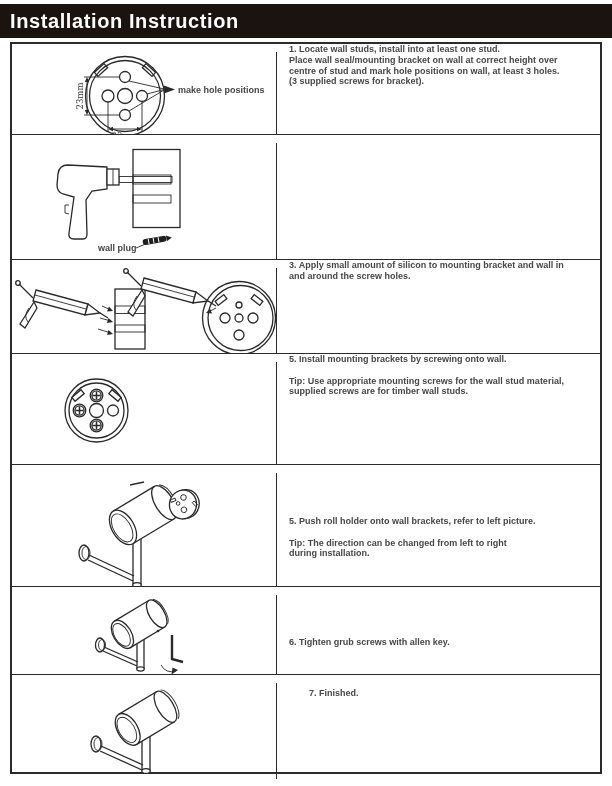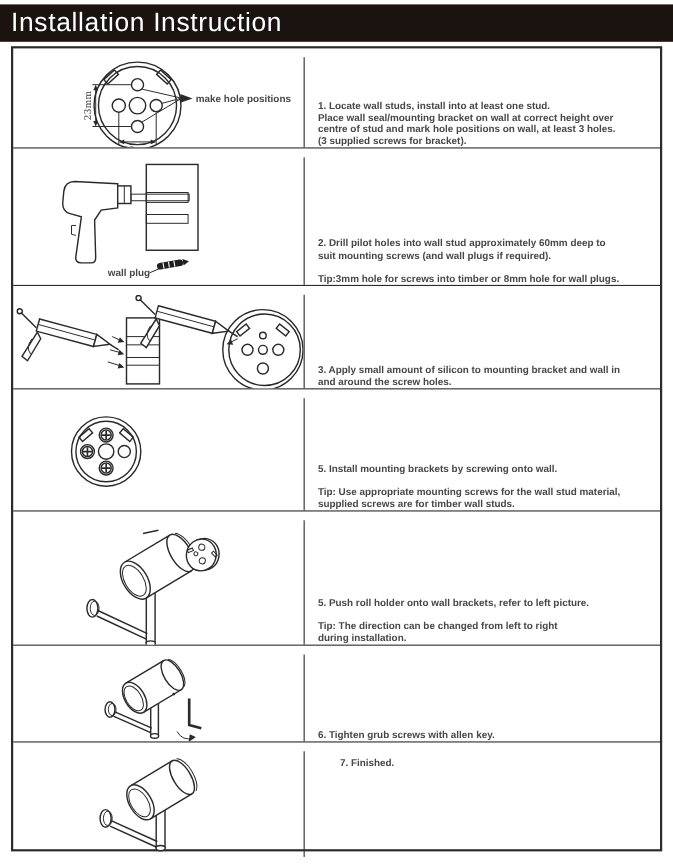--- a/index.html
+++ b/index.html
@@ -5,37 +5,37 @@
   html,body { margin:0; padding:0; }
   body {
     width:612px; height:786px; background:#ffffff; position:relative;
     font-family:"Liberation Sans", sans-serif; overflow:hidden;
   }
   .header {
     position:absolute; top:4px; left:0; width:612px; height:34px;
     background:#1b1310; display:flex; align-items:center;
   }
   .header h1 {
-    margin:0 0 0 10px; color:#ffffff; font-size:24px; font-weight:400;
+    margin:0 0 0 10px; color:#ffffff; font-size:20px; font-weight:700;
     letter-spacing:0.6px;
   }
   .itable {
     position:absolute; left:10px; top:42px; width:592px; height:732px;
     border:2px solid #2b2b2b; box-sizing:border-box;
     display:flex; flex-direction:column; background:#fff;
   }
   .row { display:flex; border-bottom:1.5px solid #2b2b2b; box-sizing:border-box; flex:none; }
   .row:last-child { border-bottom:none; flex:1;gap:20px; }
   .illus {
     width:265px; flex:none; border-right:1.5px solid #2b2b2b;
     box-sizing:border-box; overflow:hidden;margin-top:8px;
   }
   .illus svg { display:block; }
-  .txt { flex:1; display:flex; align-items:flex-end; padding:0 8px 0 12px; box-sizing:border-box; }
-  .row.pt24 .txt { align-items:flex-end; padding-top:24px; }
+  .txt { flex:1; display:flex; align-items:flex-start; padding:0 8px 0 12px; box-sizing:border-box; }
+  .row.pt24 .txt { align-items:center; padding-top:24px; }
   .row.pt12 .txt { align-items:flex-start; padding-top:13px; }
   p.step {
     margin:0; font-size:9px; line-height:10.8px; font-weight:bold;
     color:#474747; white-space:pre-line;
   }
   svg .ln { stroke:#2a2a2a; fill:none; stroke-width:1.3; }
   svg .thin { stroke:#2a2a2a; fill:none; stroke-width:0.9; }
   svg .wfill { fill:#ffffff; }
   svg .solid { fill:#2a2a2a; stroke:none; }
   svg text.callout { font-family:"Liberation Sans",sans-serif; font-weight:bold; font-size:9px; fill:#474747; }
@@ -125,26 +125,20 @@
         <g transform="translate(131,95) rotate(-10 0 6)">
           <rect x="0" y="1.5" width="24" height="6" rx="2.8" fill="#1f1f1f"></rect>
           <polygon points="24,1.5 29.5,4.5 24,7.5" fill="#1f1f1f"></polygon>
           <line x1="6" y1="1.8" x2="6" y2="7.2" stroke="#fff" stroke-width="1"></line>
           <line x1="11" y1="1.8" x2="11" y2="7.2" stroke="#fff" stroke-width="1"></line>
           <line x1="16" y1="1.8" x2="16" y2="7.2" stroke="#fff" stroke-width="1"></line>
         </g>
         <line class="thin" x1="124" y1="105" x2="136" y2="100"></line>
         <text class="callout" x="86" y="107.5">wall plug</text>
       </svg>
-    </div>
-    <div class="txt">
-      <p class="step">2. Drill pilot holes into wall stud approximately 60mm deep to
-suit mounting screws (and wall plugs if required).
-
-Tip:3mm hole for screws into timber or 8mm hole for wall plugs.</p>
     </div>
   </div>
 
   <div class="row" style="height:94px">
     <div class="illus">
       <svg width="265" height="92" viewBox="0 0 265 92">
         <defs>
           <pattern id="stip3" width="7" height="7" patternUnits="userSpaceOnUse">
             <rect width="7" height="7" fill="#fdfdfd"></rect>
             <circle cx="1.2" cy="2" r="0.8" fill="#8f8f8f"></circle>

